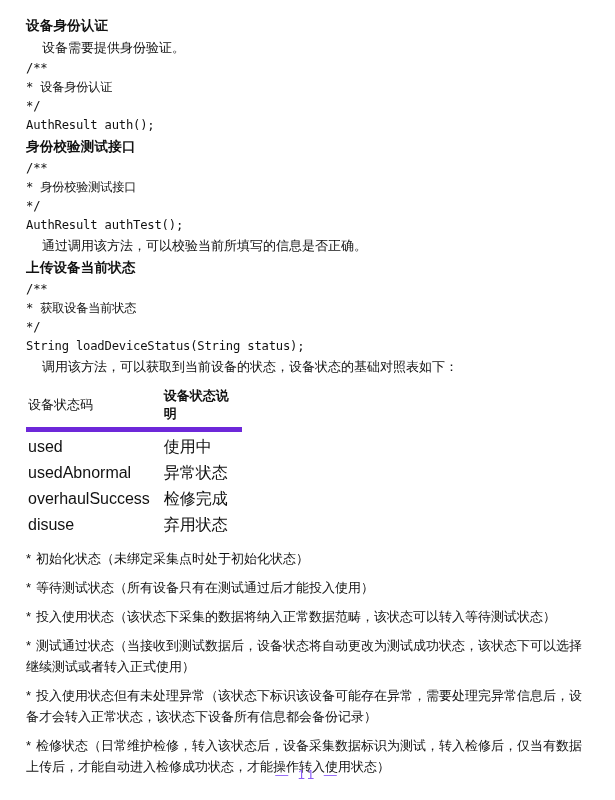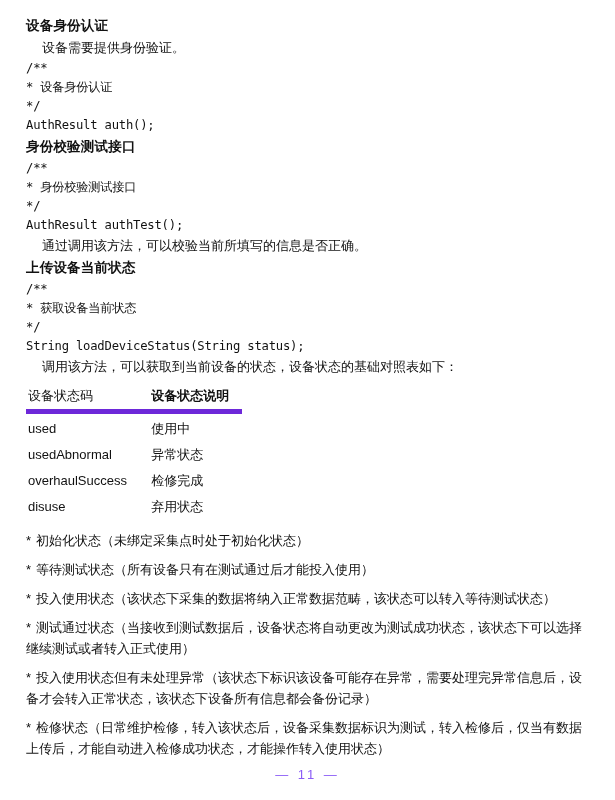--- a/index.html
+++ b/index.html
@@ -53,21 +53,21 @@
   }
   .status-table th {
     text-align: left;
     font-size: 13px;
     font-weight: normal;
     padding: 2px 4px 4px 2px;
     border-bottom: 5px solid #6d28d9;
   }
   .status-table th.col2 { padding-left: 10px; font-weight: bold; }
   .status-table td {
-    font-size: 13px;
+    font-size: 16px;
     padding: 4px 4px 4px 2px;
     line-height: 18px;
     vertical-align: top;
   }
   .status-table td.col2 { padding-left: 10px; }
   .status-table tr.first td { padding-top: 6px; }
   .notes {
     margin-top: 10px;
   }
   .note {

